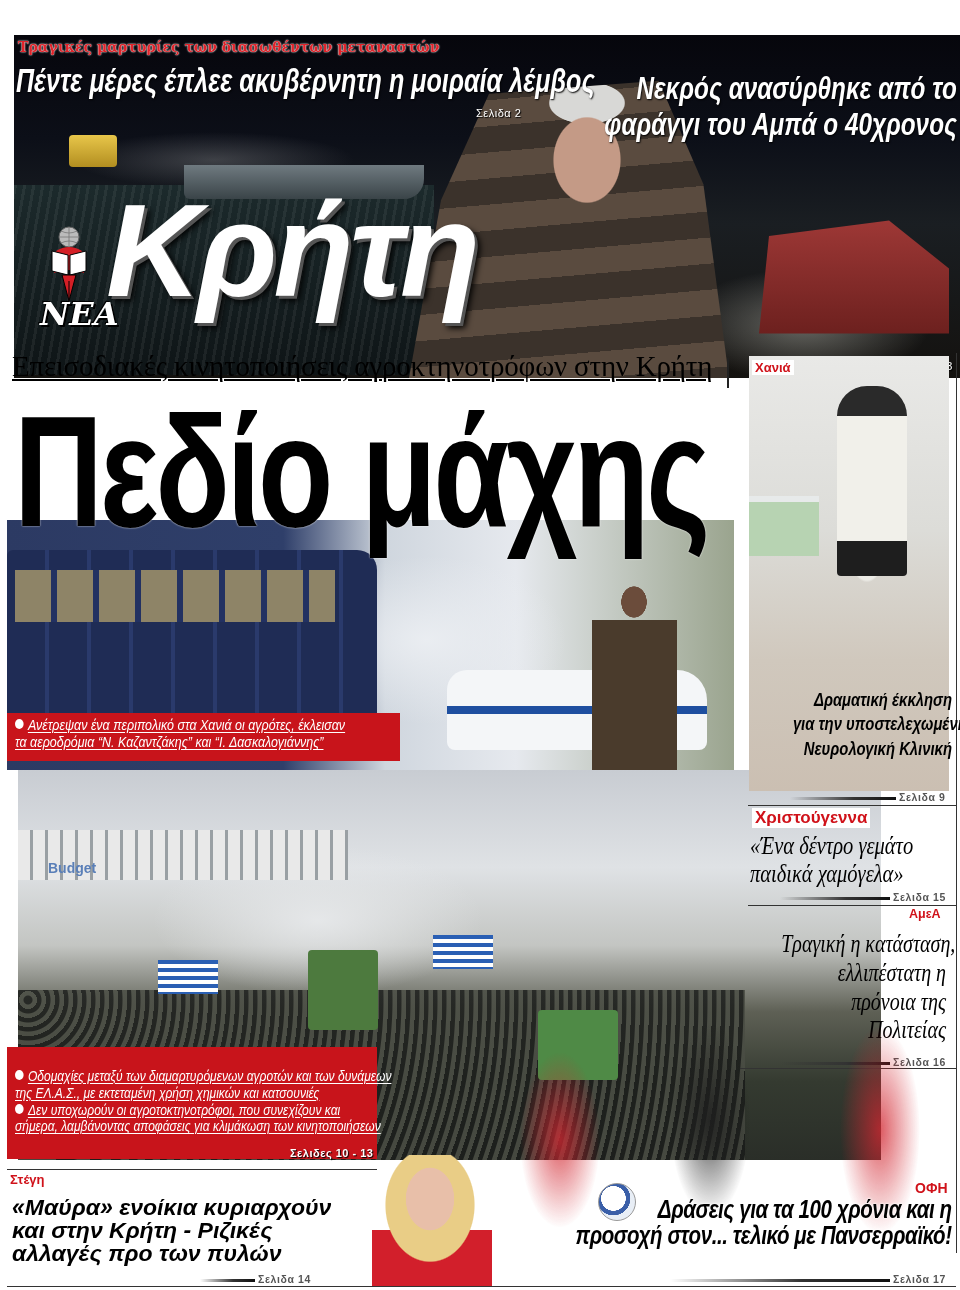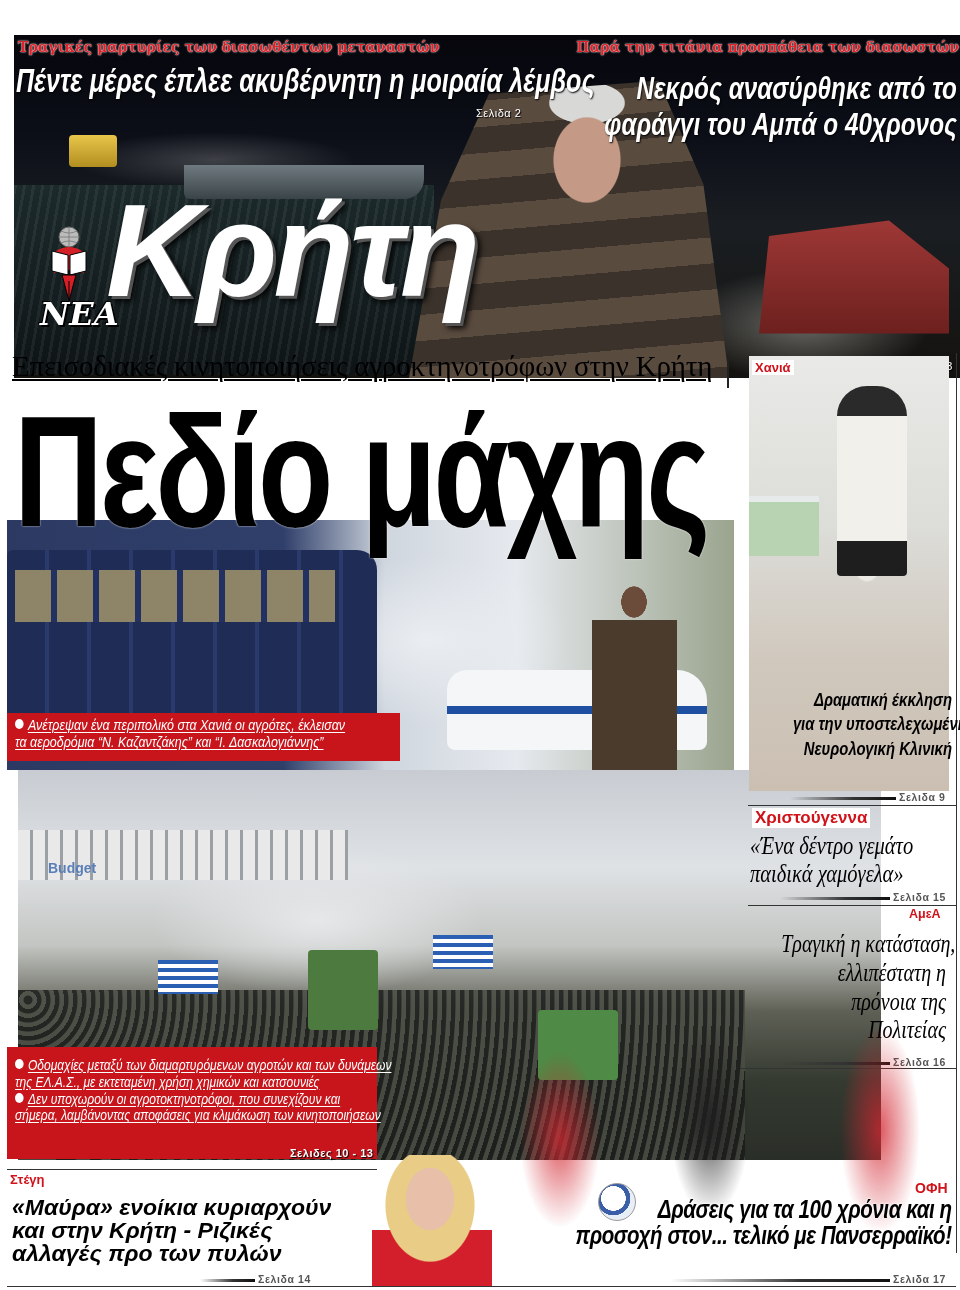--- a/index.html
+++ b/index.html
@@ -243,21 +243,20 @@
   <div class="mh-ambulance"></div>
   <div class="mh-boat"></div>
   <div class="mh-ground"></div>
   <div class="mh-truck"></div>
   <div class="mh-man"></div>
 
   <div class="kicker-red" style="left:4px; top:4px;">Τραγικές μαρτυρίες των διασωθέντων μεταναστών</div>
   <div class="mh-headline" style="left:2px; top:26px; font-size:34px; transform:scaleX(0.74); white-space:nowrap;">Πέντε μέρες έπλεε ακυβέρνητη η μοιραία λέμβος</div>
   <div class="page-ref-sm" style="left:462px; top:72px;">Σελιδα 2</div>
 
-  <div class="kicker-red" style="right:6px; top:4px;">Παρά την τιτάνια προσπάθεια των διασωστών</div>
   <div class="mh-headline" style="right:8px; top:36px; font-size:32px; text-align:right; line-height:1.12;">
     <span style="display:block; white-space:nowrap; transform:scaleX(0.76); transform-origin:right center;">Νεκρός ανασύρθηκε από το</span>
     <span style="display:block; white-space:nowrap; transform:scaleX(0.76); transform-origin:right center;">φαράγγι του Αμπά ο 40χρονος</span>
   </div>
   <div class="page-ref-sm" style="right:12px; top:325px;">Σελιδα 3</div>
 
   <svg class="logo-emblem" viewBox="0 0 42 80">
     <circle cx="21" cy="12" r="10" fill="#bbbbbb" stroke="#666" stroke-width="1"></circle>
     <path d="M11 12 H31 M21 2 V22 M13 6 Q21 10 29 6 M13 18 Q21 14 29 18" stroke="#777" stroke-width="0.8" fill="none"></path>
     <path d="M8 26 Q21 18 34 26 L36 48 Q21 42 6 48 Z" fill="#d41f26"></path>
@@ -289,21 +288,21 @@
 
 <div class="main-overline">Επεισοδιακές κινητοποιήσεις αγροκτηνοτρόφων στην Κρήτη</div>
 <div class="main-sep"></div>
 <div class="main-title">Πεδίο μάχης</div>
 
 <div class="caption-box" style="left:7px; top:713px; width:393px; height:48px;">
   <span class="line"><span class="bullet"></span><span>Ανέτρεψαν ένα περιπολικό στα Χανιά οι αγρότες, έκλεισαν</span></span>
   <span class="line"><span>τα αεροδρόμια “Ν. Καζαντζάκης” και “Ι. Δασκαλογιάννης”</span></span>
 </div>
 
-<div class="caption-box" style="left:7px; top:1047px; width:370px; height:112px; padding-top:10px;">
+<div class="caption-box" style="left:7px; top:1047px; width:370px; height:112px; padding-top:21px;">
   <span class="line" style="font-size:14px;"><span class="bullet"></span><span>Οδομαχίες μεταξύ των διαμαρτυρόμενων αγροτών και των δυνάμεων</span></span>
   <span class="line" style="font-size:14px;"><span>της ΕΛ.Α.Σ., με εκτεταμένη χρήση χημικών και κατσουνιές</span></span>
   <span class="line" style="font-size:14px;"><span class="bullet"></span><span>Δεν υποχωρούν οι αγροτοκτηνοτρόφοι, που συνεχίζουν και</span></span>
   <span class="line" style="font-size:14px;"><span>σήμερα, λαμβάνοντας αποφάσεις για κλιμάκωση των κινητοποιήσεων</span></span>
 </div>
 <div class="pages-ref-box">Σελιδες 10 - 13</div>
 
 <div class="vr-thin" style="left:956px; top:353px; height:900px;"></div>
 
 <div class="xania-photo">

